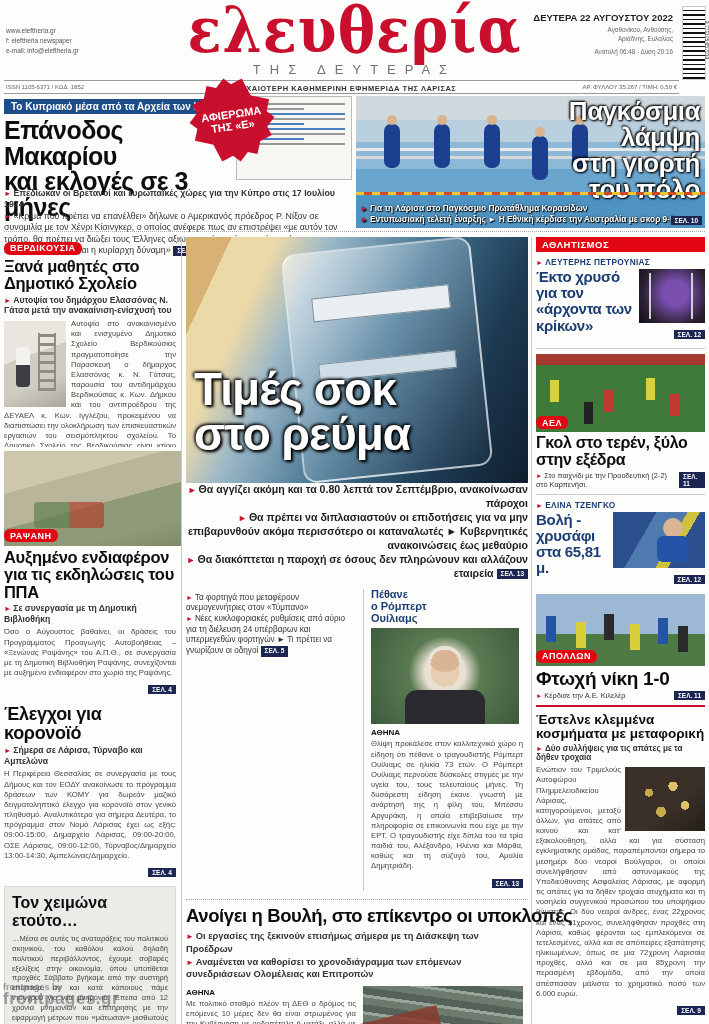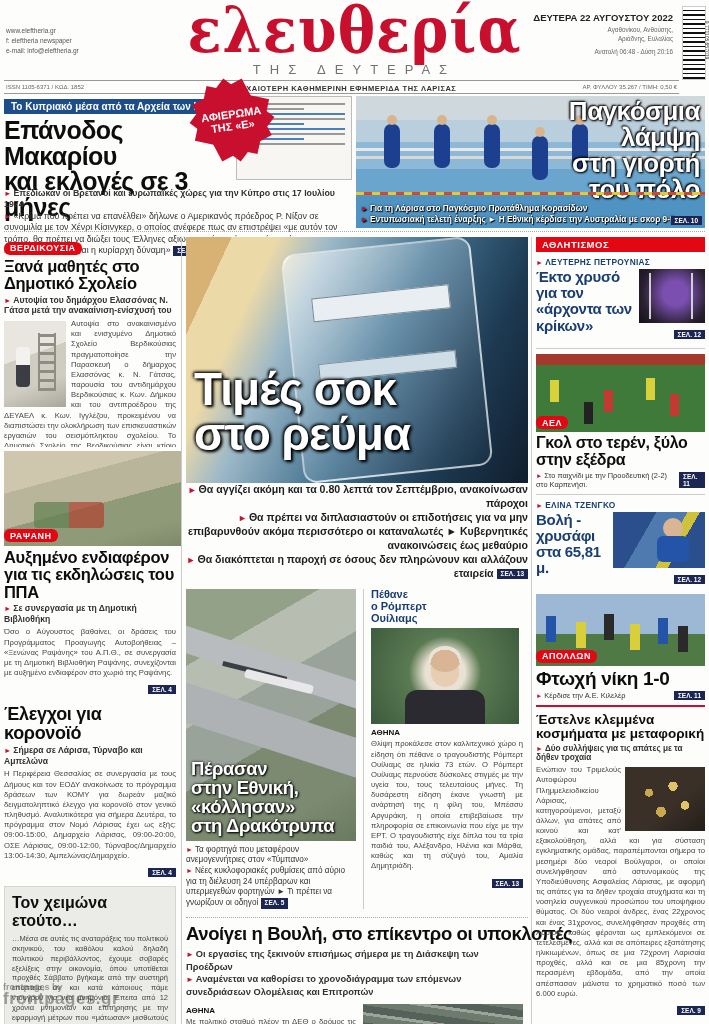--- a/index.html
+++ b/index.html
@@ -307,28 +307,20 @@
       <div class="power-bullets">
         <div><span class="arrow">►</span><span>Θα αγγίζει ακόμη και τα 0.80 λεπτά τον Σεπτέμβριο, ανακοίνωσαν πάροχοι</span></div>
         <div><span class="arrow">►</span><span>Θα πρέπει να διπλασιαστούν οι επιδοτήσεις για να μην επιβαρυνθούν ακόμα περισσότερο οι καταναλωτές ► Κυβερνητικές ανακοινώσεις έως μεθαύριο</span></div>
         <div><span class="arrow">►</span><span>Θα διακόπτεται η παροχή σε όσους δεν πληρώνουν και αλλάζουν εταιρεία</span>
           <span class="badge">ΣΕΛ. 13</span></div>
       </div>
     </div>
 
     <div class="center-split">
       <div class="drako">
-        <div class="d-photo">
-          <div class="d-head">
-            <div>Πέρασαν</div>
-            <div>στην Εθνική,</div>
-            <div>«κόλλησαν»</div>
-            <div>στη Δρακότρυπα</div>
-          </div>
-        </div>
         <div class="d-bullets">
           <div><span class="arrow">►</span><span>Τα φορτηγά που μεταφέρουν ανεμογεννήτριες στον «Τύμπανο»</span></div>
           <div><span class="arrow">►</span><span>Νέες κυκλοφοριακές ρυθμίσεις από αύριο για τη διέλευση 24 υπέρβαρων και υπερμεγεθών φορτηγών ► Τι πρέπει να γνωρίζουν οι οδηγοί</span>
             <span class="badge">ΣΕΛ. 5</span></div>
         </div>
       </div>
 
       <div class="williams">
         <div class="w-head">
           <div>Πέθανε</div>

